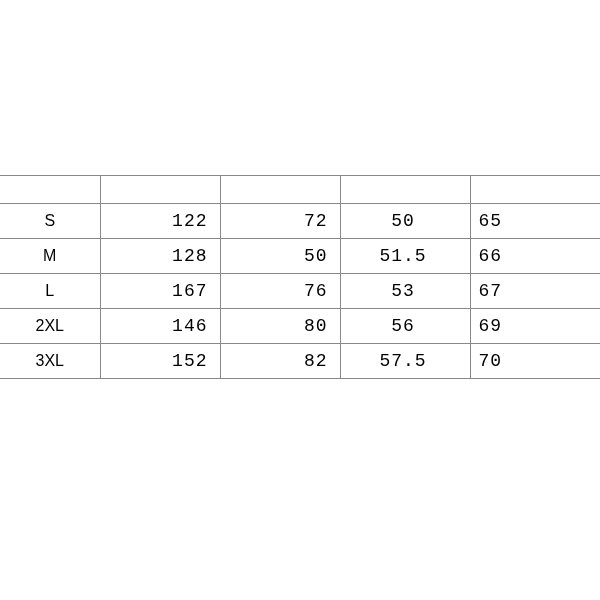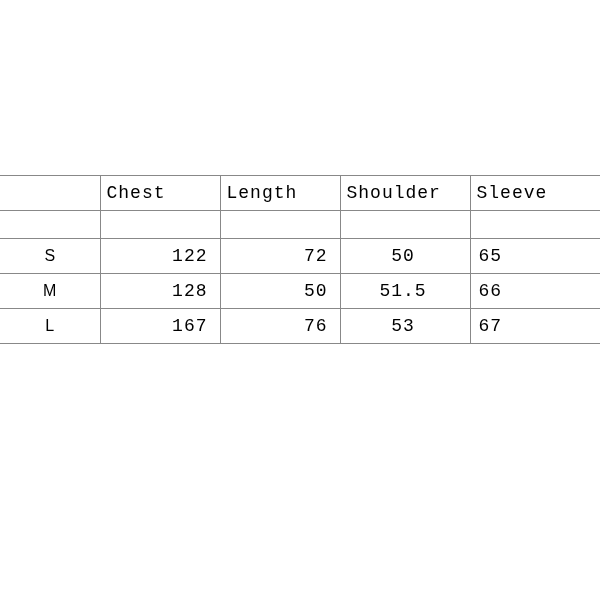--- a/index.html
+++ b/index.html
@@ -83,27 +83,20 @@
     table tr td:last-child {
       border-right: none;
     }
   </style>
 </head>
 <body>
 
 <div class="table-container">
   <table>
     <tbody>
-        <tr class="header-row">
-      <td class="col-size"></td>
-      <td class="col-chest">Chest</td>
-      <td class="col-length">Length</td>
-      <td class="col-shoulder">Shoulder</td>
-      <td class="col-sleeve">Sleeve</td>
-    </tr>
     <tr class="spacer-row">
       <td class="col-size"></td>
       <td class="col-chest"></td>
       <td class="col-length"></td>
       <td class="col-shoulder"></td>
       <td class="col-sleeve"></td>
     </tr>
     <tr class="data-row">
       <td class="col-size">S</td>
       <td class="col-chest">122</td>
@@ -118,15 +111,29 @@
       <td class="col-shoulder">51.5</td>
       <td class="col-sleeve">66</td>
     </tr>
     <tr class="data-row">
       <td class="col-size">L</td>
       <td class="col-chest">167</td>
       <td class="col-length">76</td>
       <td class="col-shoulder">53</td>
       <td class="col-sleeve">67</td>
     </tr>
+    <tr class="data-row">
+      <td class="col-size">2XL</td>
+      <td class="col-chest">146</td>
+      <td class="col-length">80</td>
+      <td class="col-shoulder">56</td>
+      <td class="col-sleeve">69</td>
+    </tr>
+    <tr class="data-row">
+      <td class="col-size">3XL</td>
+      <td class="col-chest">152</td>
+      <td class="col-length">82</td>
+      <td class="col-shoulder">57.5</td>
+      <td class="col-sleeve">70</td>
+    </tr>
   </tbody>
     </table>
 </div>
 
 </body></html>

